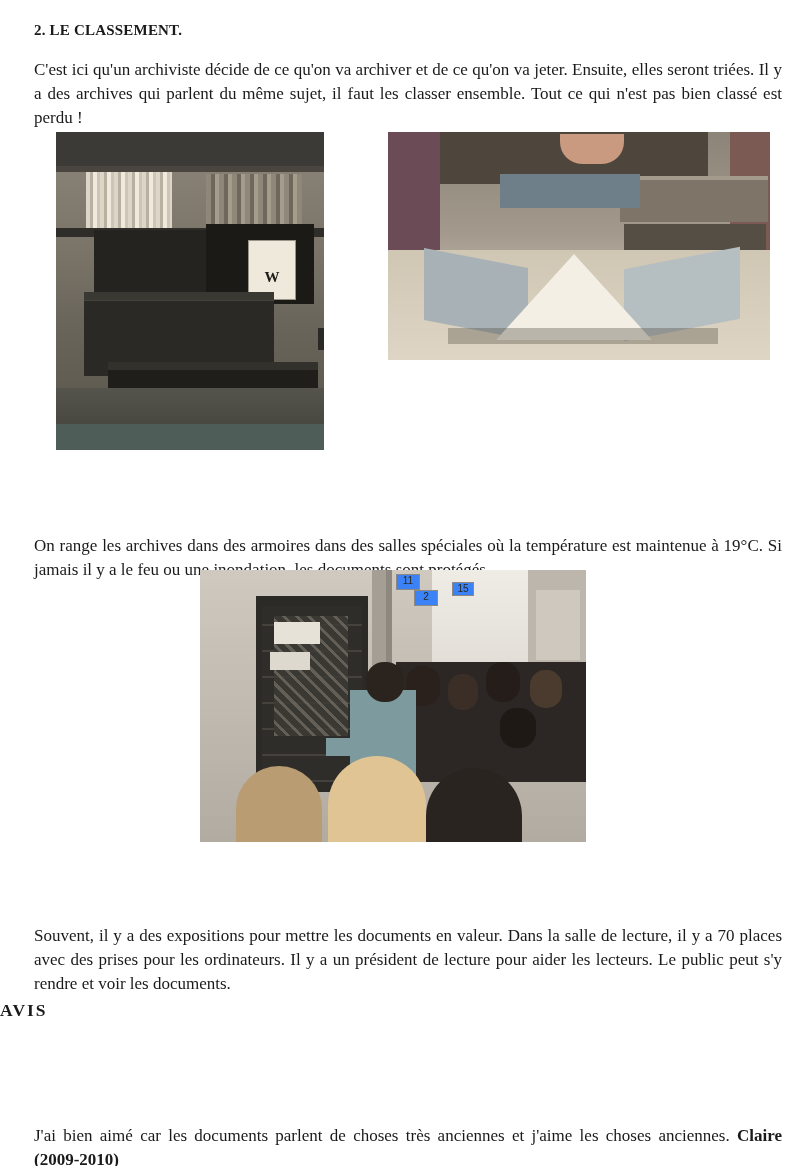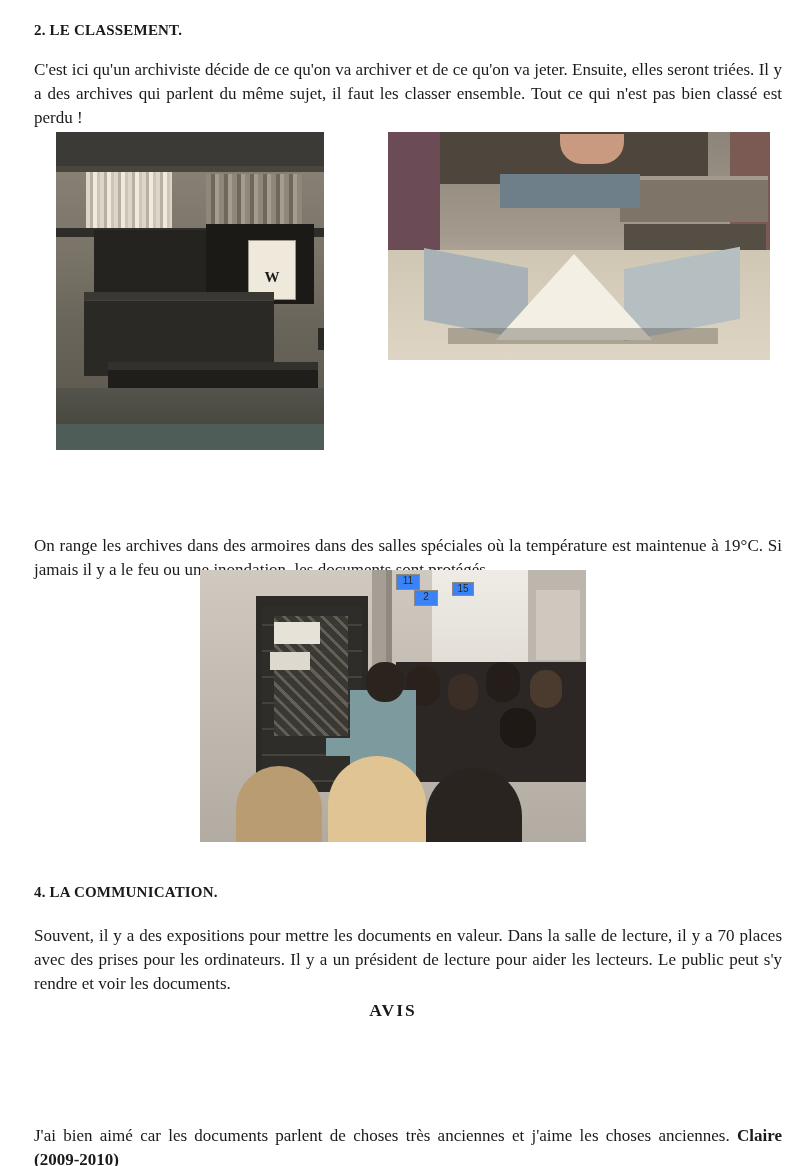--- a/index.html
+++ b/index.html
@@ -48,21 +48,20 @@
 
   .figrow-2 { position: absolute; left: 200px; top: 570px; }
 
   .heading-3 { position: absolute; left: 18px; top: 868px; }
   .para-3 { position: absolute; left: 18px; top: 908px; width: 748px; }
 
   .avis-title {
     position: absolute;
     left: 0; right: 0;
     top: 1000px;
-    text-align: center;
     font-size: 17.5px;
     font-weight: bold;
     letter-spacing: 2px;
   }
   .para-4 { position: absolute; left: 18px; top: 1042px; width: 748px; }
   .para-5 { position: absolute; left: 18px; top: 1108px; width: 748px; }
   .sig { font-weight: bold; }
 
   
   .p1 { width: 268px; height: 318px; position: absolute; left: 0; top: 0; background: #6d6a62; }
@@ -222,21 +221,20 @@
       <div class="h5"></div>
       <div class="teal"></div>
       <div class="tealHead"></div>
       <div class="arm"></div>
       <div class="blondeA"></div>
       <div class="blondeB"></div>
       <div class="darkHeadC"></div>
     </div>
   </div>
 
-  <h2 class="section-heading heading-3">4. LA COMMUNICATION.</h2>
 
   <p class="body-text para-3">Souvent, il y a des expositions pour mettre les documents en valeur. Dans la salle de lecture, il y a 70 places avec des prises pour les ordinateurs. Il y a un président de lecture pour aider les lecteurs. Le public peut s'y rendre et voir les documents.</p>
 
   <div class="avis-title">AVIS</div>
 
 
   <p class="body-text para-5"><span>J'ai bien aimé car les documents parlent de choses très anciennes et j'aime les choses anciennes. </span><span class="sig">Claire (2009-2010)</span></p>
 
 </div>
 

